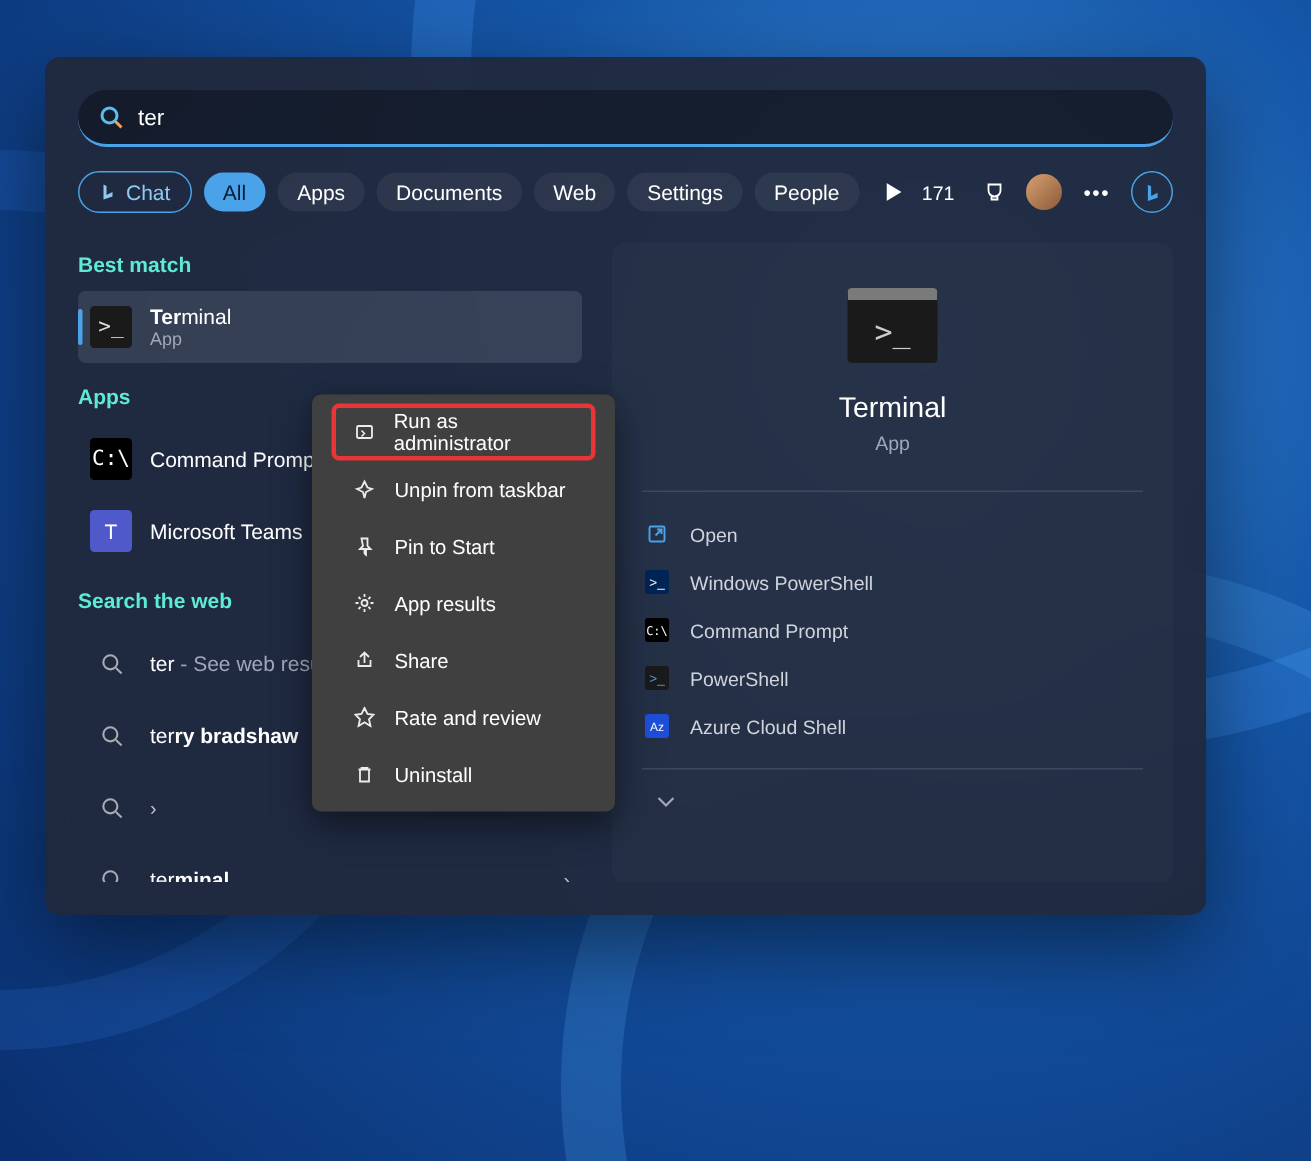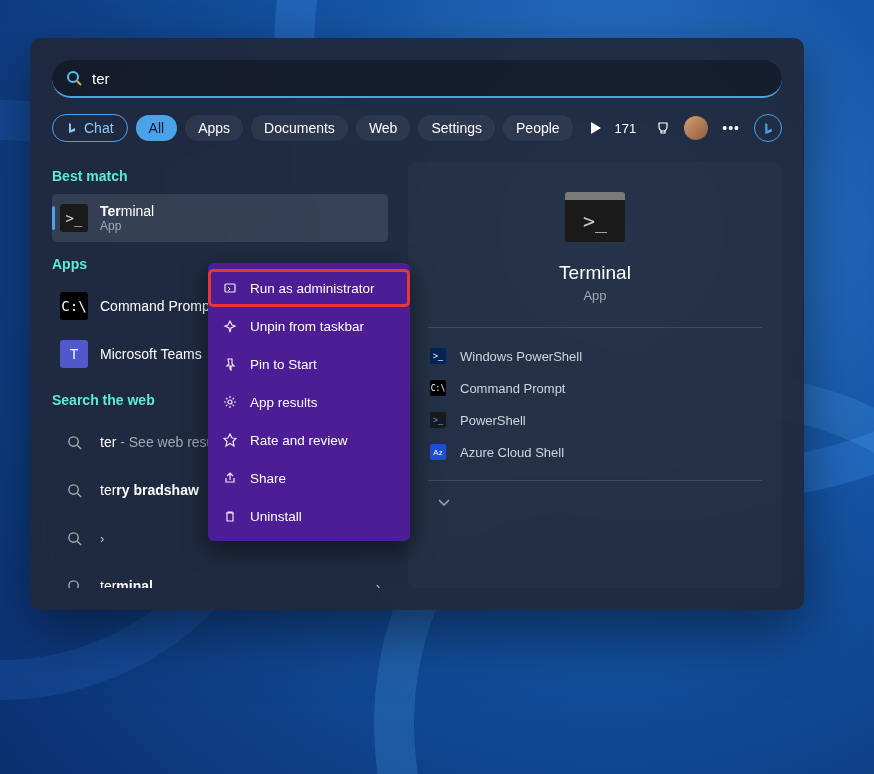--- a/index.html
+++ b/index.html
@@ -77,21 +77,21 @@
 .result-row .rsub { font-size: 12px; color: #a0a8b8; }
 .result-row .chev { opacity: 0.7; font-size: 13px; }
 .web-row .ricon { opacity: 0.8; }
 .web-row .rtitle { font-weight: normal; }
 .hint { color: #a0a8b8; font-size: 14px; }
 b { font-weight: 600; }
 
 
 .context-menu {
   position: absolute; left: 178px; top: 225px; width: 202px;
-  background: #4c1d95; border-radius: 6px; padding: 6px 0;
+  background: #404040; border-radius: 6px; padding: 6px 13px;
   box-shadow: 0 8px 24px rgba(0,0,0,0.5); z-index: 20;
 }
 .ctx-item {
   display: flex; align-items: center; gap: 12px; height: 38px; padding: 0 14px;
   font-size: 13.5px; cursor: pointer;
 }
 .ctx-item.highlighted { outline: 3px solid #e83535; outline-offset: -3px; border-radius: 5px; }
 .ctx-icon { width: 16px; height: 16px; display: flex; align-items: center; justify-content: center; opacity: 0.9; }
 
 
@@ -283,20 +283,29 @@
     </div>
 
     <div class="right-col">
       <div class="big-app-icon">&gt;_</div>
       <div class="panel-title">Terminal</div>
       <div class="panel-sub">App</div>
       <div class="panel-divider"></div>
       <div class="action-list" id="action-list">
           <div class="action-row">
             <span class="action-icon">
+              <svg class="ai-open" width="14" height="14" viewBox="0 0 14 14">
+                <rect x="2" y="2" width="10" height="10" rx="1" fill="none" stroke="#4aa3e8" stroke-width="1.3"></rect>
+                <path d="M6 8 L10 4 M7 4 h3 v3" fill="none" stroke="#4aa3e8" stroke-width="1.3"></path>
+              </svg>
+            </span>
+    <span>Open</span>
+          </div>
+          <div class="action-row">
+            <span class="action-icon">
               <div class="action-icon ai-ps">&gt;_</div>
             </span>
     <span>Windows PowerShell</span>
           </div>
           <div class="action-row">
             <span class="action-icon">
               <div class="action-icon ai-cmd">C:\</div>
             </span>
     <span>Command Prompt</span>
           </div>
@@ -353,36 +362,36 @@
           <svg width="14" height="14" viewBox="0 0 14 14">
             <circle cx="7" cy="7" r="2" fill="none" stroke="#fff" stroke-width="1.2"></circle>
             <path d="M7 1 v2 M7 11 v2 M1 7 h2 M11 7 h2 M3 3 l1.4 1.4 M9.6 9.6 L11 11 M3 11 l1.4 -1.4 M9.6 4.4 L11 3" stroke="#fff" stroke-width="1.2"></path>
           </svg>
         </span>
     <span>App results</span>
       </div>
       <div class="ctx-item">
         <span class="ctx-icon">
           <svg width="14" height="14" viewBox="0 0 14 14">
+            <path d="M3 7 v4 h8 v-4 M7 2 v7 M4 5 L7 2 L10 5" fill="none" stroke="#fff" stroke-width="1.2"></path>
+          </svg>
+        </span>
+    <span>Share</span>
+      </div>
+      <div class="ctx-item">
+        <span class="ctx-icon">
+          <svg width="14" height="14" viewBox="0 0 14 14">
             <path d="M7 1 L9 5 L13 5.5 L10 8.5 L11 13 L7 10.5 L3 13 L4 8.5 L1 5.5 L5 5 Z" fill="none" stroke="#fff" stroke-width="1.2"></path>
           </svg>
         </span>
     <span>Rate and review</span>
       </div>
       <div class="ctx-item">
         <span class="ctx-icon">
           <svg width="14" height="14" viewBox="0 0 14 14">
-            <path d="M3 7 v4 h8 v-4 M7 2 v7 M4 5 L7 2 L10 5" fill="none" stroke="#fff" stroke-width="1.2"></path>
-          </svg>
-        </span>
-    <span>Share</span>
-      </div>
-      <div class="ctx-item">
-        <span class="ctx-icon">
-          <svg width="14" height="14" viewBox="0 0 14 14">
             <path d="M3 4 h8 M5 4 v-1 h4 v1 M4 4 v8 h6 v-8" fill="none" stroke="#fff" stroke-width="1.2"></path>
           </svg>
         </span>
     <span>Uninstall</span>
       </div>
     </div>
 
 </div>
 
 </body></html>

